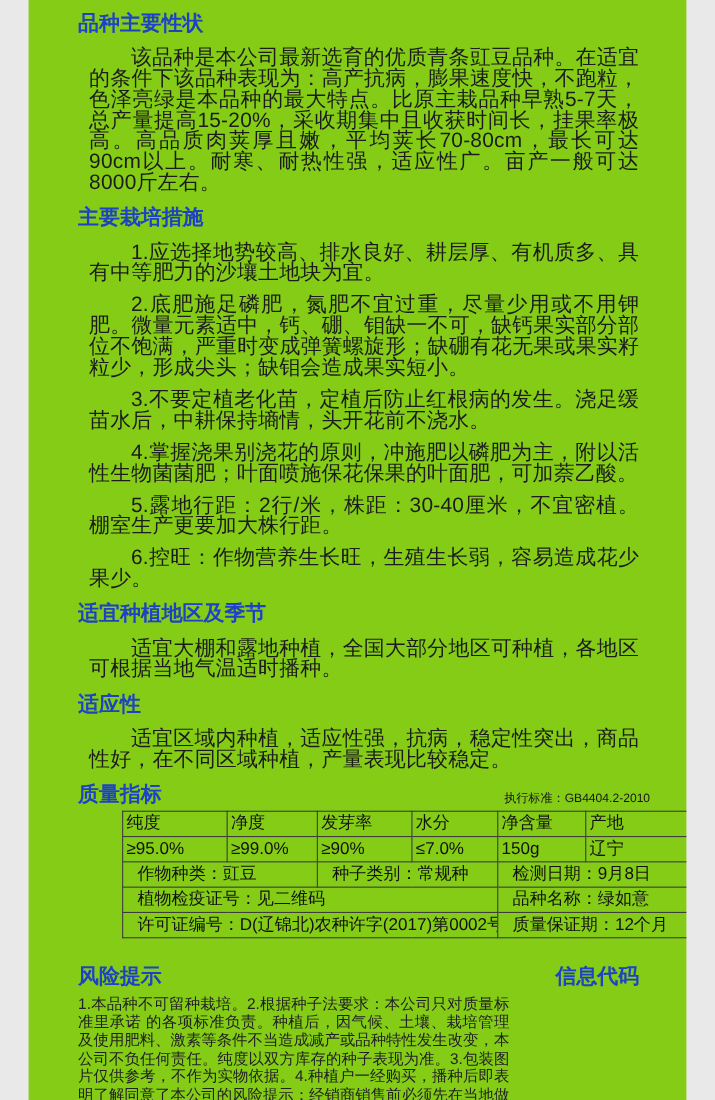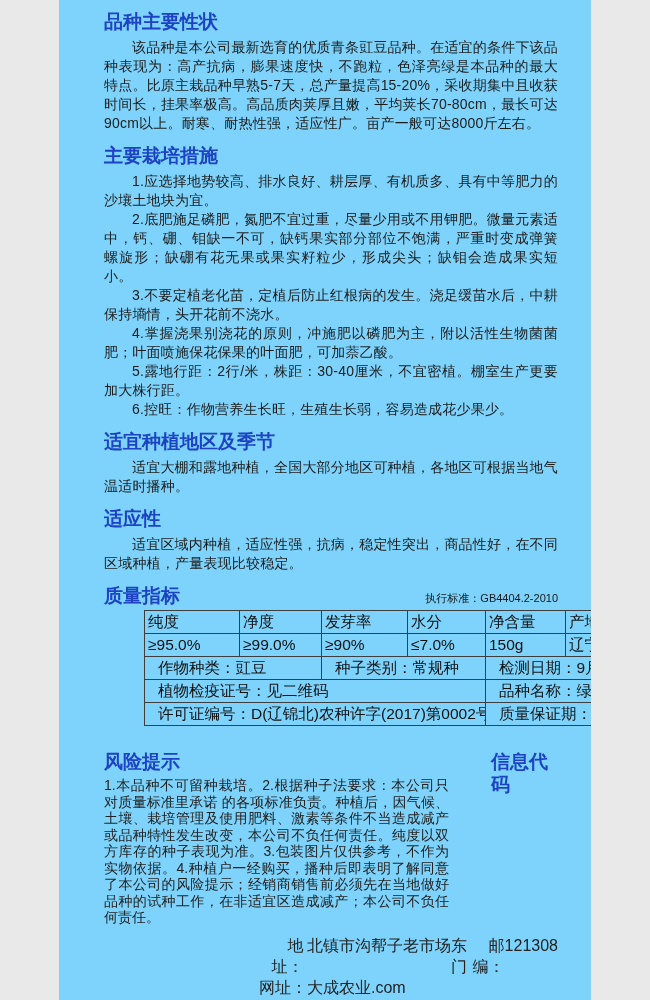--- a/index.html
+++ b/index.html
@@ -1,28 +1,28 @@
 <!DOCTYPE html>
 <html><head>
 <meta charset="utf-8">
 <style>
   html,body{margin:0;padding:0;}
   body{background:#e9e9e9;font-family:"Liberation Sans",sans-serif;}
   .page{
-    width:532px;height:1000px;margin:0 auto;background:#7dd3fc;
+    width:598px;height:1000px;margin:0 auto;background:#84cc16;
     box-sizing:border-box;padding:8px 33px 0 45px;overflow:hidden;
     color:#1c1c1c;position:relative;
   }
   .section-heading{
     font-size:19px;font-weight:bold;color:#1d43c4;
     margin:11px 0 5px;line-height:23px;
   }
   .section-heading.first{margin-top:2px;}
   .body-p{
-    font-size:14px;line-height:19px;margin:0;
+    font-size:19px;line-height:19px;margin:10px;
     text-align:justify;text-indent:2em;letter-spacing:0.2px;
   }
   
   .quality-head-row{
     display:flex;justify-content:space-between;align-items:flex-end;
     margin-top:11px;
   }
   .standard-text{font-size:11px;color:#161616;padding-bottom:1px;}
   table.quality{
     border-collapse:collapse;margin:3px 0 0 40px;width:532px;

